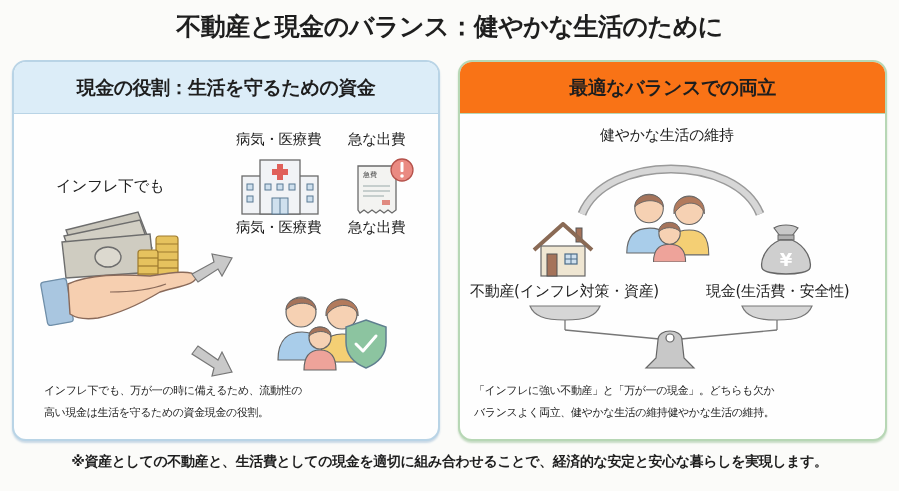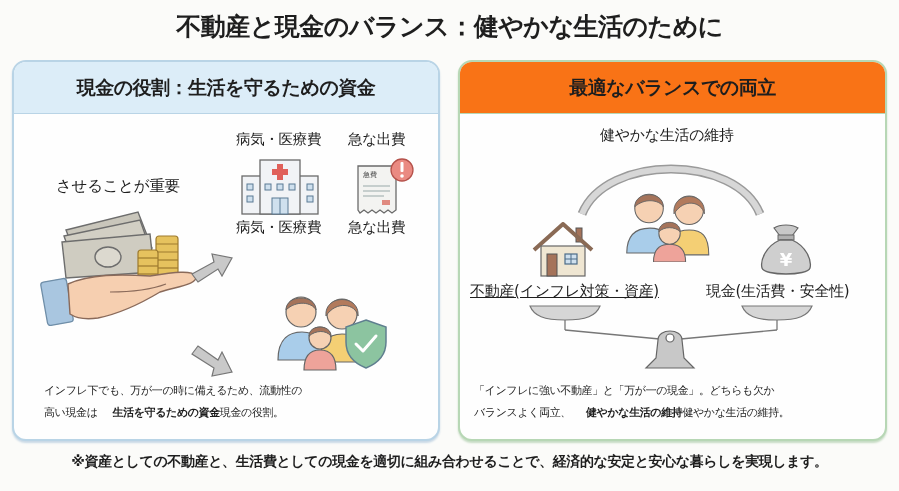--- a/index.html
+++ b/index.html
@@ -8,32 +8,32 @@
   .title { position: absolute; left: 0; top: 10px; width: 899px; text-align: center; font-size: 25px; font-weight: bold; letter-spacing: -0.5px; }
   .panel { position: absolute; top: 60px; height: 381px; border-radius: 14px; background: #fefefe; overflow: hidden; }
   .panel-left { left: 12px; width: 428px; border: 2px solid #b9d4e6; box-shadow: 0 2px 2px #c9d9e6; }
   .panel-right { left: 458px; width: 429px; border: 2px solid #b7d7b5; box-shadow: 0 2px 2px #c6dcc4; }
   .panel-head { height: 52px; display: flex; align-items: center; justify-content: center; font-size: 19px; font-weight: bold; letter-spacing: -0.5px; }
   .panel-left .panel-head { background: #dcedf8; border-bottom: 1.5px solid #b9d4e6; }
   .panel-right .panel-head { background: #f97316; border-bottom: 1.5px solid #b7d7b5; }
   .abs { position: absolute; }
   .lbl { position: absolute; font-size: 14.5px; white-space: nowrap; letter-spacing: -0.3px; }
   .desc { position: absolute; font-size: 11px; line-height: 22px; white-space: nowrap; letter-spacing: -0.4px; }
-  .desc b { font-weight: bold; margin-left: 15px; }
+  .desc b { font-weight: normal; }
   .footer { position: absolute; left: 0; top: 453px; width: 899px; text-align: center; font-size: 14px; letter-spacing: -0.4px; white-space: nowrap; font-weight: bold; }
 </style>
 </head>
 <body>
 
 <div class="title">不動産と現金のバランス：健やかな生活のために</div>
 
 <div class="panel panel-left">
   <div class="panel-head">現金の役割：生活を守るための資金</div>
 
-  <div class="lbl" style="left:42px; top:114px; font-size:15.5px;">させることが重要</div>
+  <div class="lbl" style="left:42px; top:114px; font-size:15.5px;">インフレ下でも</div>
 
   <svg class="abs" style="left:44px; top:140px;" width="120" height="80" viewBox="0 0 120 80">
     <g stroke="#6d6d6d" stroke-width="1.4" fill="#c9c6bb">
       <path d="M8 28 L80 10 L94 46 L22 64 Z"></path>
       <path d="M6 34 L82 18 L94 52 L18 68 Z" fill="#d2cfc4"></path>
       <path d="M4 40 L92 32 L96 70 L8 76 Z" fill="#cfccc1"></path>
       <ellipse cx="50" cy="55" rx="13" ry="10" fill="#dcd9cf"></ellipse>
     </g>
   </svg>
   <svg class="abs" style="left:122px; top:170px;" width="46" height="56" viewBox="0 0 46 56">
@@ -152,21 +152,21 @@
       <line x1="33" y1="37" x2="45" y2="37" stroke="#4c6c88"></line>
   </svg>
 
   <svg class="abs" style="left:298px; top:160px;" width="56" height="56" viewBox="0 0 56 56">
     <path d="M16 6 C22 2 34 2 40 6 L34 14 H22 Z" fill="#c8c8c8" stroke="#666" stroke-width="1.2"></path>
     <rect x="20" y="13" width="16" height="5" fill="#b0b0b0" stroke="#666" stroke-width="1"></rect>
     <path d="M22 18 C8 24 2 38 4 46 C6 54 50 54 52 46 C54 38 48 24 34 18 Z" fill="#cfcfcf" stroke="#666" stroke-width="1.3"></path>
     <text x="28" y="44" font-size="18" font-weight="bold" fill="#fff" text-anchor="middle">¥</text>
   </svg>
 
-  <div class="lbl" style="left:10px; top:220px; font-size:15px;text-decoration:underline;">不動産(インフレ対策・資産)</div>
+  <div class="lbl" style="left:10px; top:220px; font-size:15px;">不動産(インフレ対策・資産)</div>
   <div class="lbl" style="left:246px; top:220px; font-size:15px;">現金(生活費・安全性)</div>
 
   <svg class="abs" style="left:60px; top:242px;" width="300" height="70" viewBox="0 0 300 70">
     <path d="M10 2 H80 C76 12 66 16 45 16 C24 16 14 12 10 2 Z" fill="#d6d6d6" stroke="#777" stroke-width="1.2"></path>
     <path d="M222 2 H292 C288 12 278 16 257 16 C236 16 226 12 222 2 Z" fill="#d6d6d6" stroke="#777" stroke-width="1.2"></path>
     <line x1="45" y1="16" x2="45" y2="26" stroke="#777" stroke-width="1.3"></line>
     <line x1="257" y1="16" x2="257" y2="26" stroke="#777" stroke-width="1.3"></line>
     <polyline points="45,26 150,36 257,26" fill="none" stroke="#777" stroke-width="1.4"></polyline>
     <path d="M138 36 C138 24 162 24 162 36 L164 54 L174 64 H126 L136 54 Z" fill="#c8c8c8" stroke="#666" stroke-width="1.2"></path>
     <circle cx="150" cy="34" r="4" fill="#fff" stroke="#666" stroke-width="1.2"></circle>

